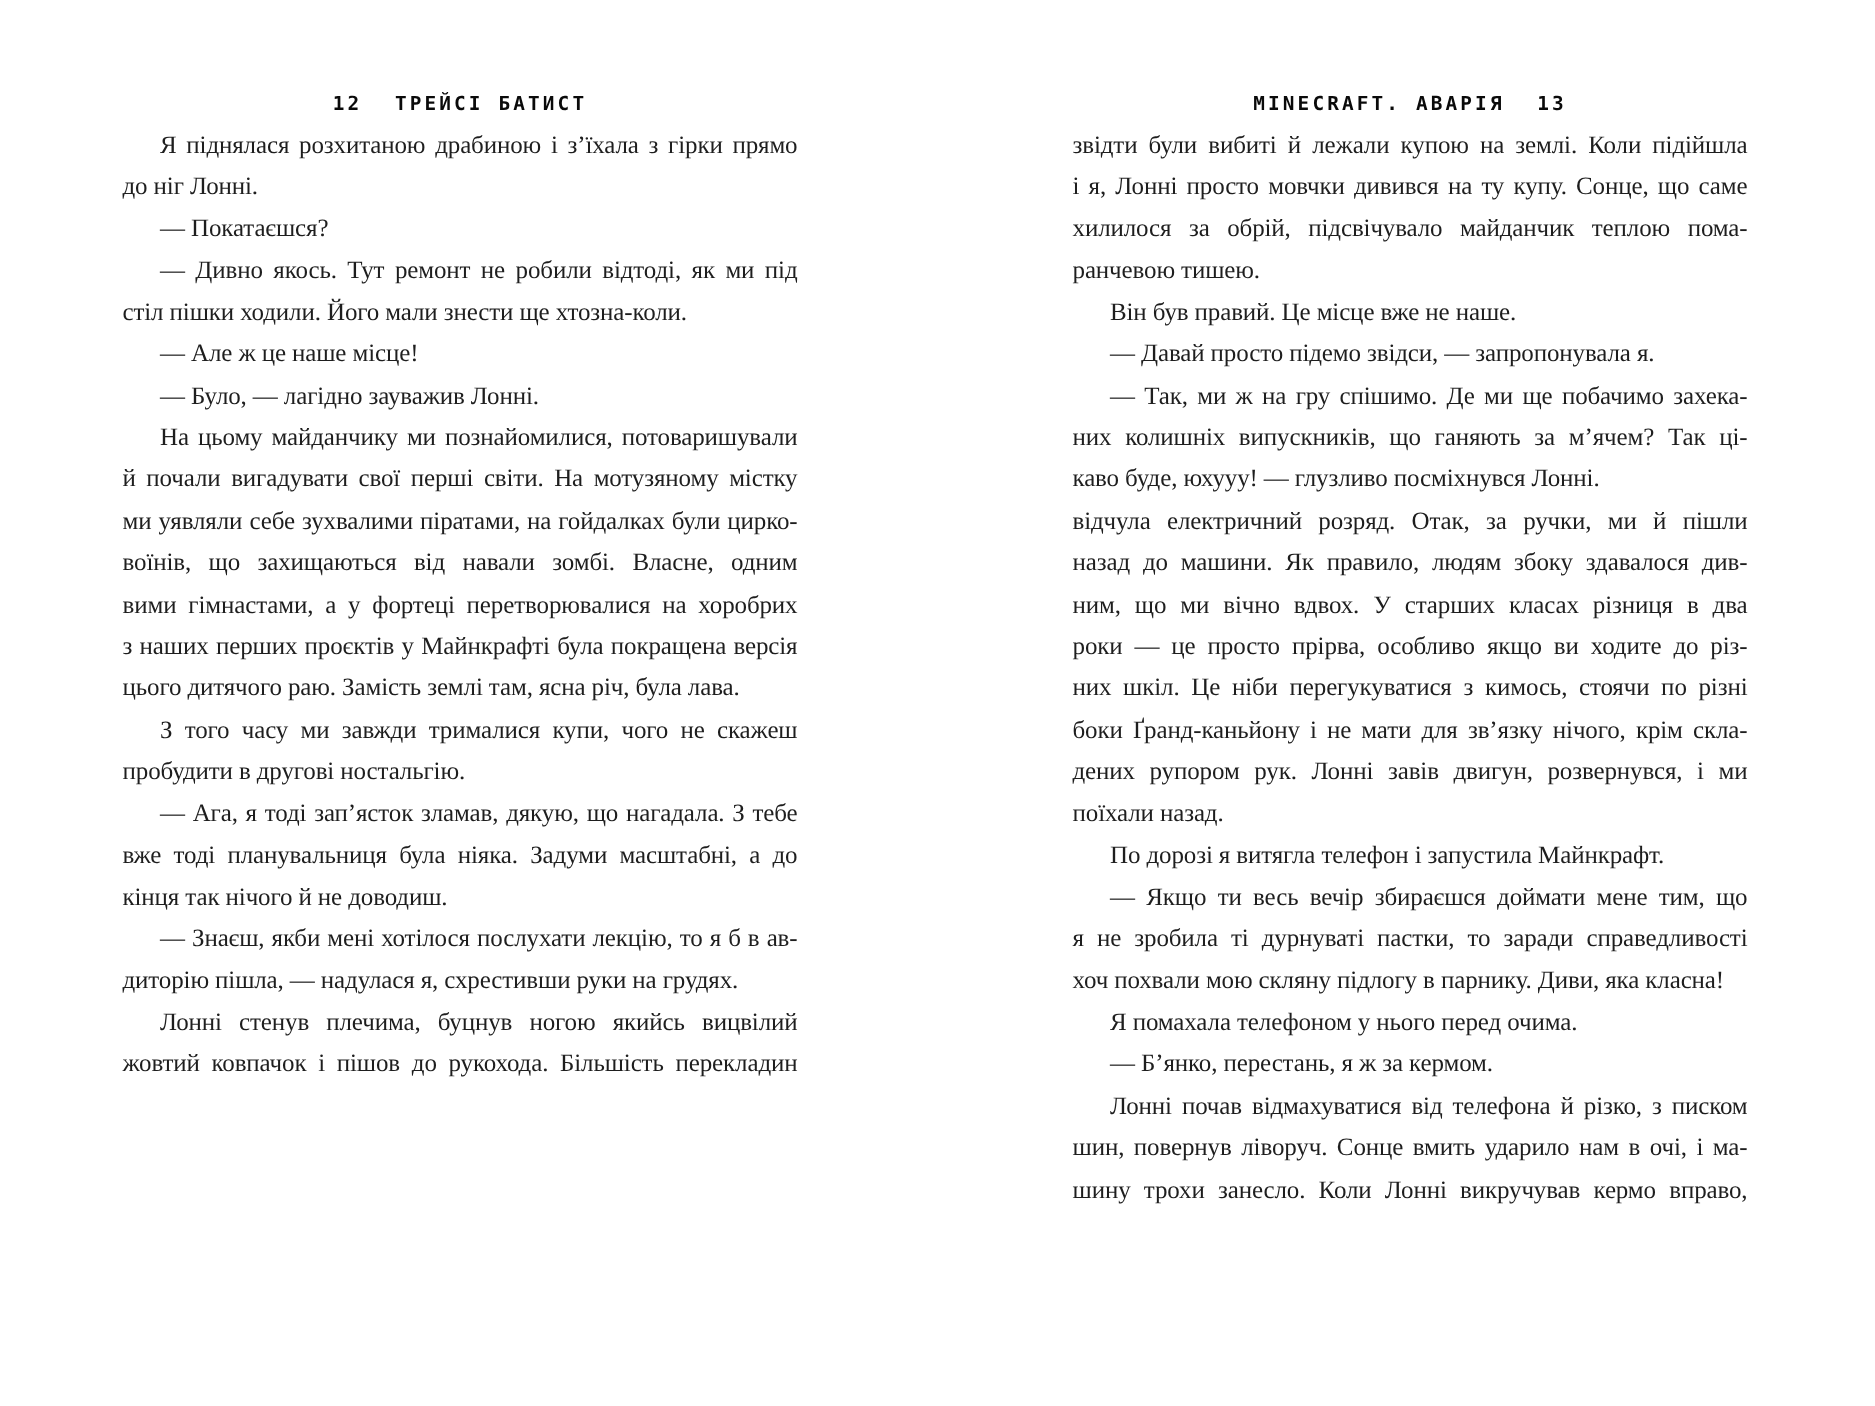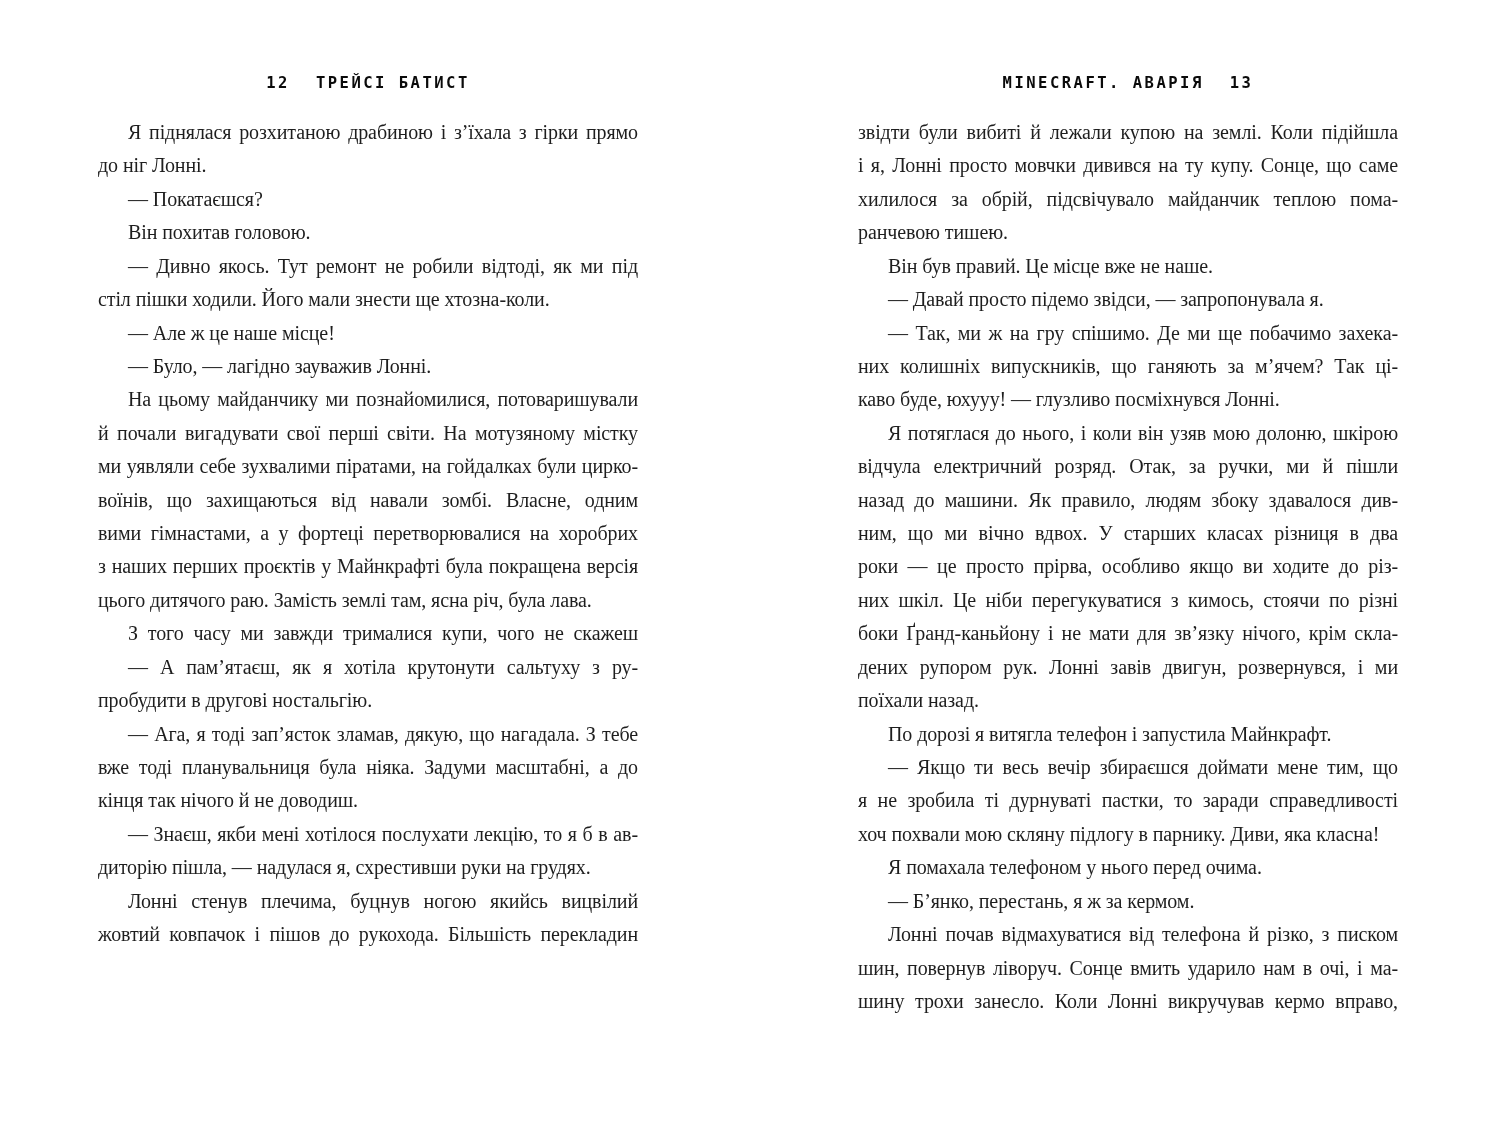--- a/index.html
+++ b/index.html
@@ -36,21 +36,21 @@
     font-size:15.5px;
     letter-spacing:2.5px;
     color:var(--header);
     white-space:nowrap;
   }
   .page.left .running-head{left:98px;}
   .page.right .running-head{left:108px;}
   .running-head .head-gap{display:inline-block;width:26px;}
   .text-block{
     position:absolute;
-    top:116px;
+    top:100px;
     width:540px;
     font-size:20px;
     letter-spacing:-0.1px;
     color:var(--text);
   }
   .page.left .text-block{left:98px;}
   .page.right .text-block{left:108px;}
   .line{
     height:33.43px;
     line-height:33.43px;
@@ -69,34 +69,32 @@
 <div class="spread">
 
   <section class="page left">
     <header class="running-head">
       <span>12</span><span class="head-gap"></span><span>ТРЕЙСІ БАТИСТ</span>
     </header>
     <div class="text-block" id="left-lines">
         <div class="line indent">Я піднялася розхитаною драбиною і з’їхала з гірки прямо</div>
         <div class="line para-end">до ніг Лонні.</div>
         <div class="line indent para-end">— Покатаєшся?</div>
-        <div class="line indent para-end">Він похитав головою.</div>
         <div class="line indent">— Дивно якось. Тут ремонт не робили відтоді, як ми під</div>
         <div class="line para-end">стіл пішки ходили. Його мали знести ще хтозна-коли.</div>
         <div class="line indent para-end">— Але ж це наше місце!</div>
         <div class="line indent para-end">— Було, — лагідно зауважив Лонні.</div>
         <div class="line indent">На цьому майданчику ми познайомилися, потоваришували</div>
         <div class="line">й почали вигадувати свої перші світи. На мотузяному містку</div>
         <div class="line">ми уявляли себе зухвалими піратами, на гойдалках були цирко-</div>
         <div class="line">воїнів, що захищаються від навали зомбі. Власне, одним</div>
         <div class="line">вими гімнастами, а у фортеці перетворювалися на хоробрих</div>
         <div class="line">з наших перших проєктів у Майнкрафті була покращена версія</div>
         <div class="line para-end">цього дитячого раю. Замість землі там, ясна річ, була лава.</div>
         <div class="line indent">З того часу ми завжди трималися купи, чого не скажеш</div>
-        <div class="line indent">— А пам’ятаєш, як я хотіла крутонути сальтуху з ру-</div>
         <div class="line para-end">пробудити в другові ностальгію.</div>
         <div class="line indent">— Ага, я тоді зап’ясток зламав, дякую, що нагадала. З тебе</div>
         <div class="line">вже тоді планувальниця була ніяка. Задуми масштабні, а до</div>
         <div class="line para-end">кінця так нічого й не доводиш.</div>
         <div class="line indent">— Знаєш, якби мені хотілося послухати лекцію, то я б в ав-</div>
         <div class="line para-end">диторію пішла, — надулася я, схрестивши руки на грудях.</div>
         <div class="line indent">Лонні стенув плечима, буцнув ногою якийсь вицвілий</div>
         <div class="line">жовтий ковпачок і пішов до рукохода. Більшість перекладин</div>
       </div>
   </section>
@@ -108,21 +106,20 @@
     <div class="text-block" id="right-lines">
         <div class="line">звідти були вибиті й лежали купою на землі. Коли підійшла</div>
         <div class="line">і я, Лонні просто мовчки дивився на ту купу. Сонце, що саме</div>
         <div class="line">хилилося за обрій, підсвічувало майданчик теплою пома-</div>
         <div class="line para-end">ранчевою тишею.</div>
         <div class="line indent para-end">Він був правий. Це місце вже не наше.</div>
         <div class="line indent para-end">— Давай просто підемо звідси, — запропонувала я.</div>
         <div class="line indent">— Так, ми ж на гру спішимо. Де ми ще побачимо захека-</div>
         <div class="line">них колишніх випускників, що ганяють за м’ячем? Так ці-</div>
         <div class="line para-end">каво буде, юхууу! — глузливо посміхнувся Лонні.</div>
-        <div class="line indent">Я потяглася до нього, і коли він узяв мою долоню, шкірою</div>
         <div class="line">відчула електричний розряд. Отак, за ручки, ми й пішли</div>
         <div class="line">назад до машини. Як правило, людям збоку здавалося див-</div>
         <div class="line">ним, що ми вічно вдвох. У старших класах різниця в два</div>
         <div class="line">роки — це просто прірва, особливо якщо ви ходите до різ-</div>
         <div class="line">них шкіл. Це ніби перегукуватися з кимось, стоячи по різні</div>
         <div class="line">боки Ґранд-каньйону і не мати для зв’язку нічого, крім скла-</div>
         <div class="line">дених рупором рук. Лонні завів двигун, розвернувся, і ми</div>
         <div class="line para-end">поїхали назад.</div>
         <div class="line indent para-end">По дорозі я витягла телефон і запустила Майнкрафт.</div>
         <div class="line indent">— Якщо ти весь вечір збираєшся доймати мене тим, що</div>

